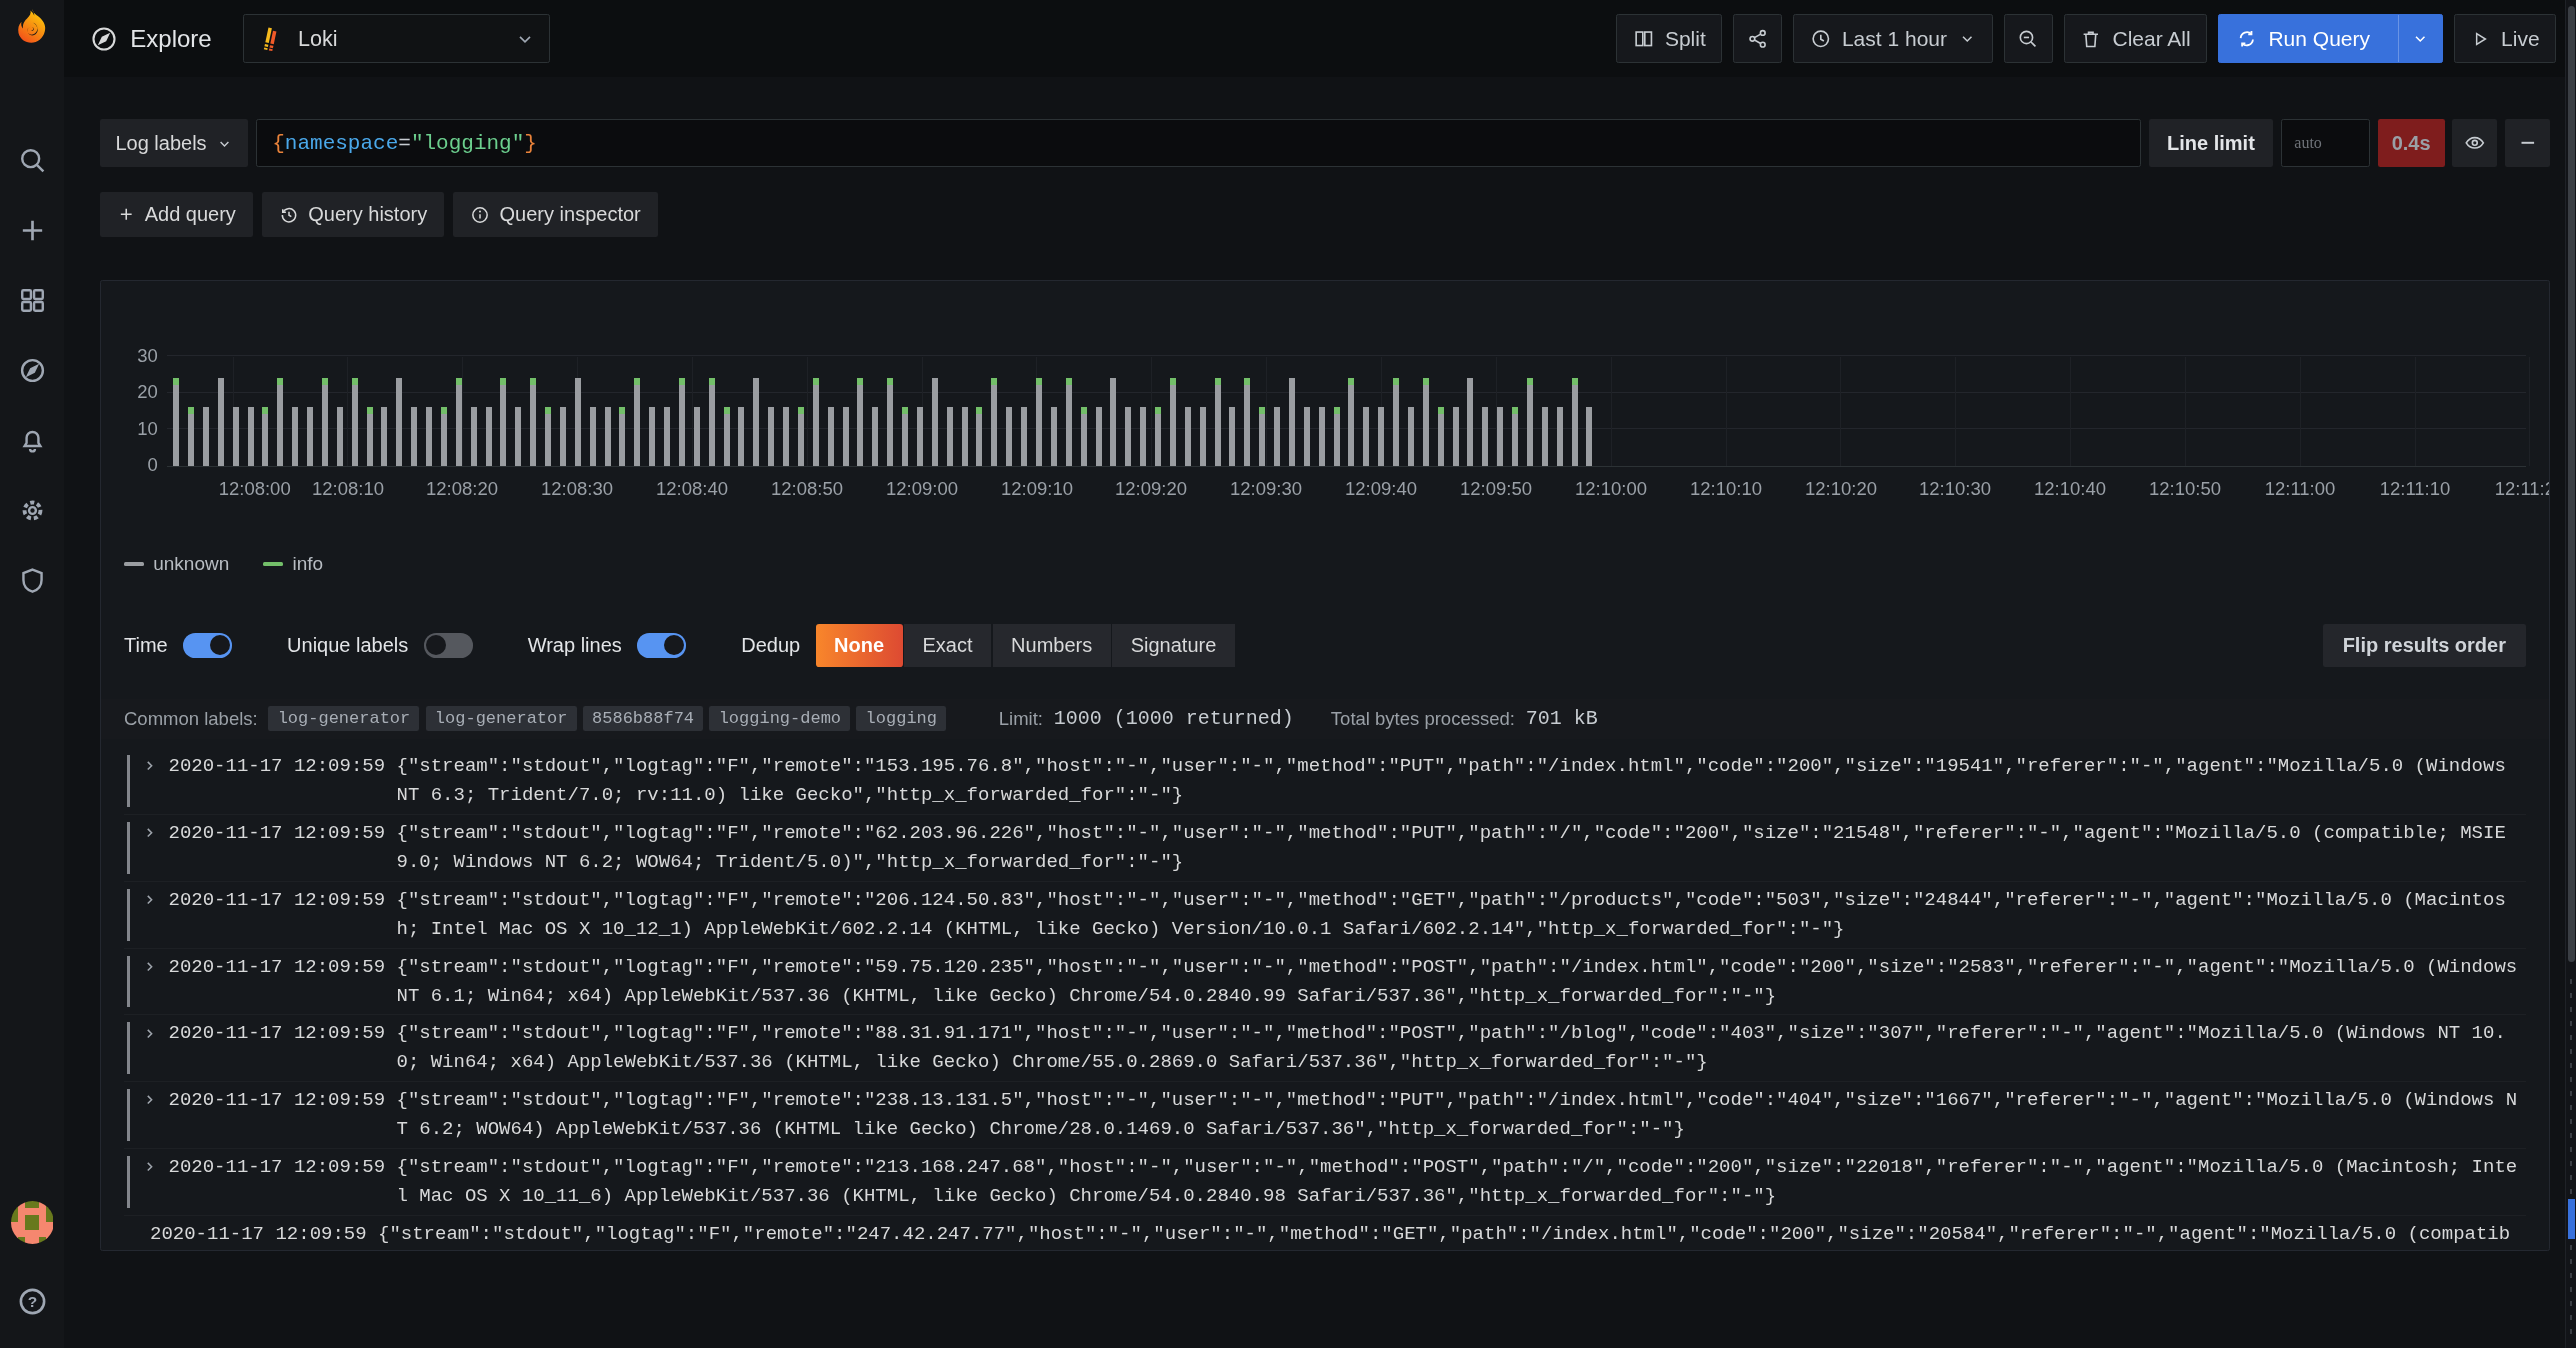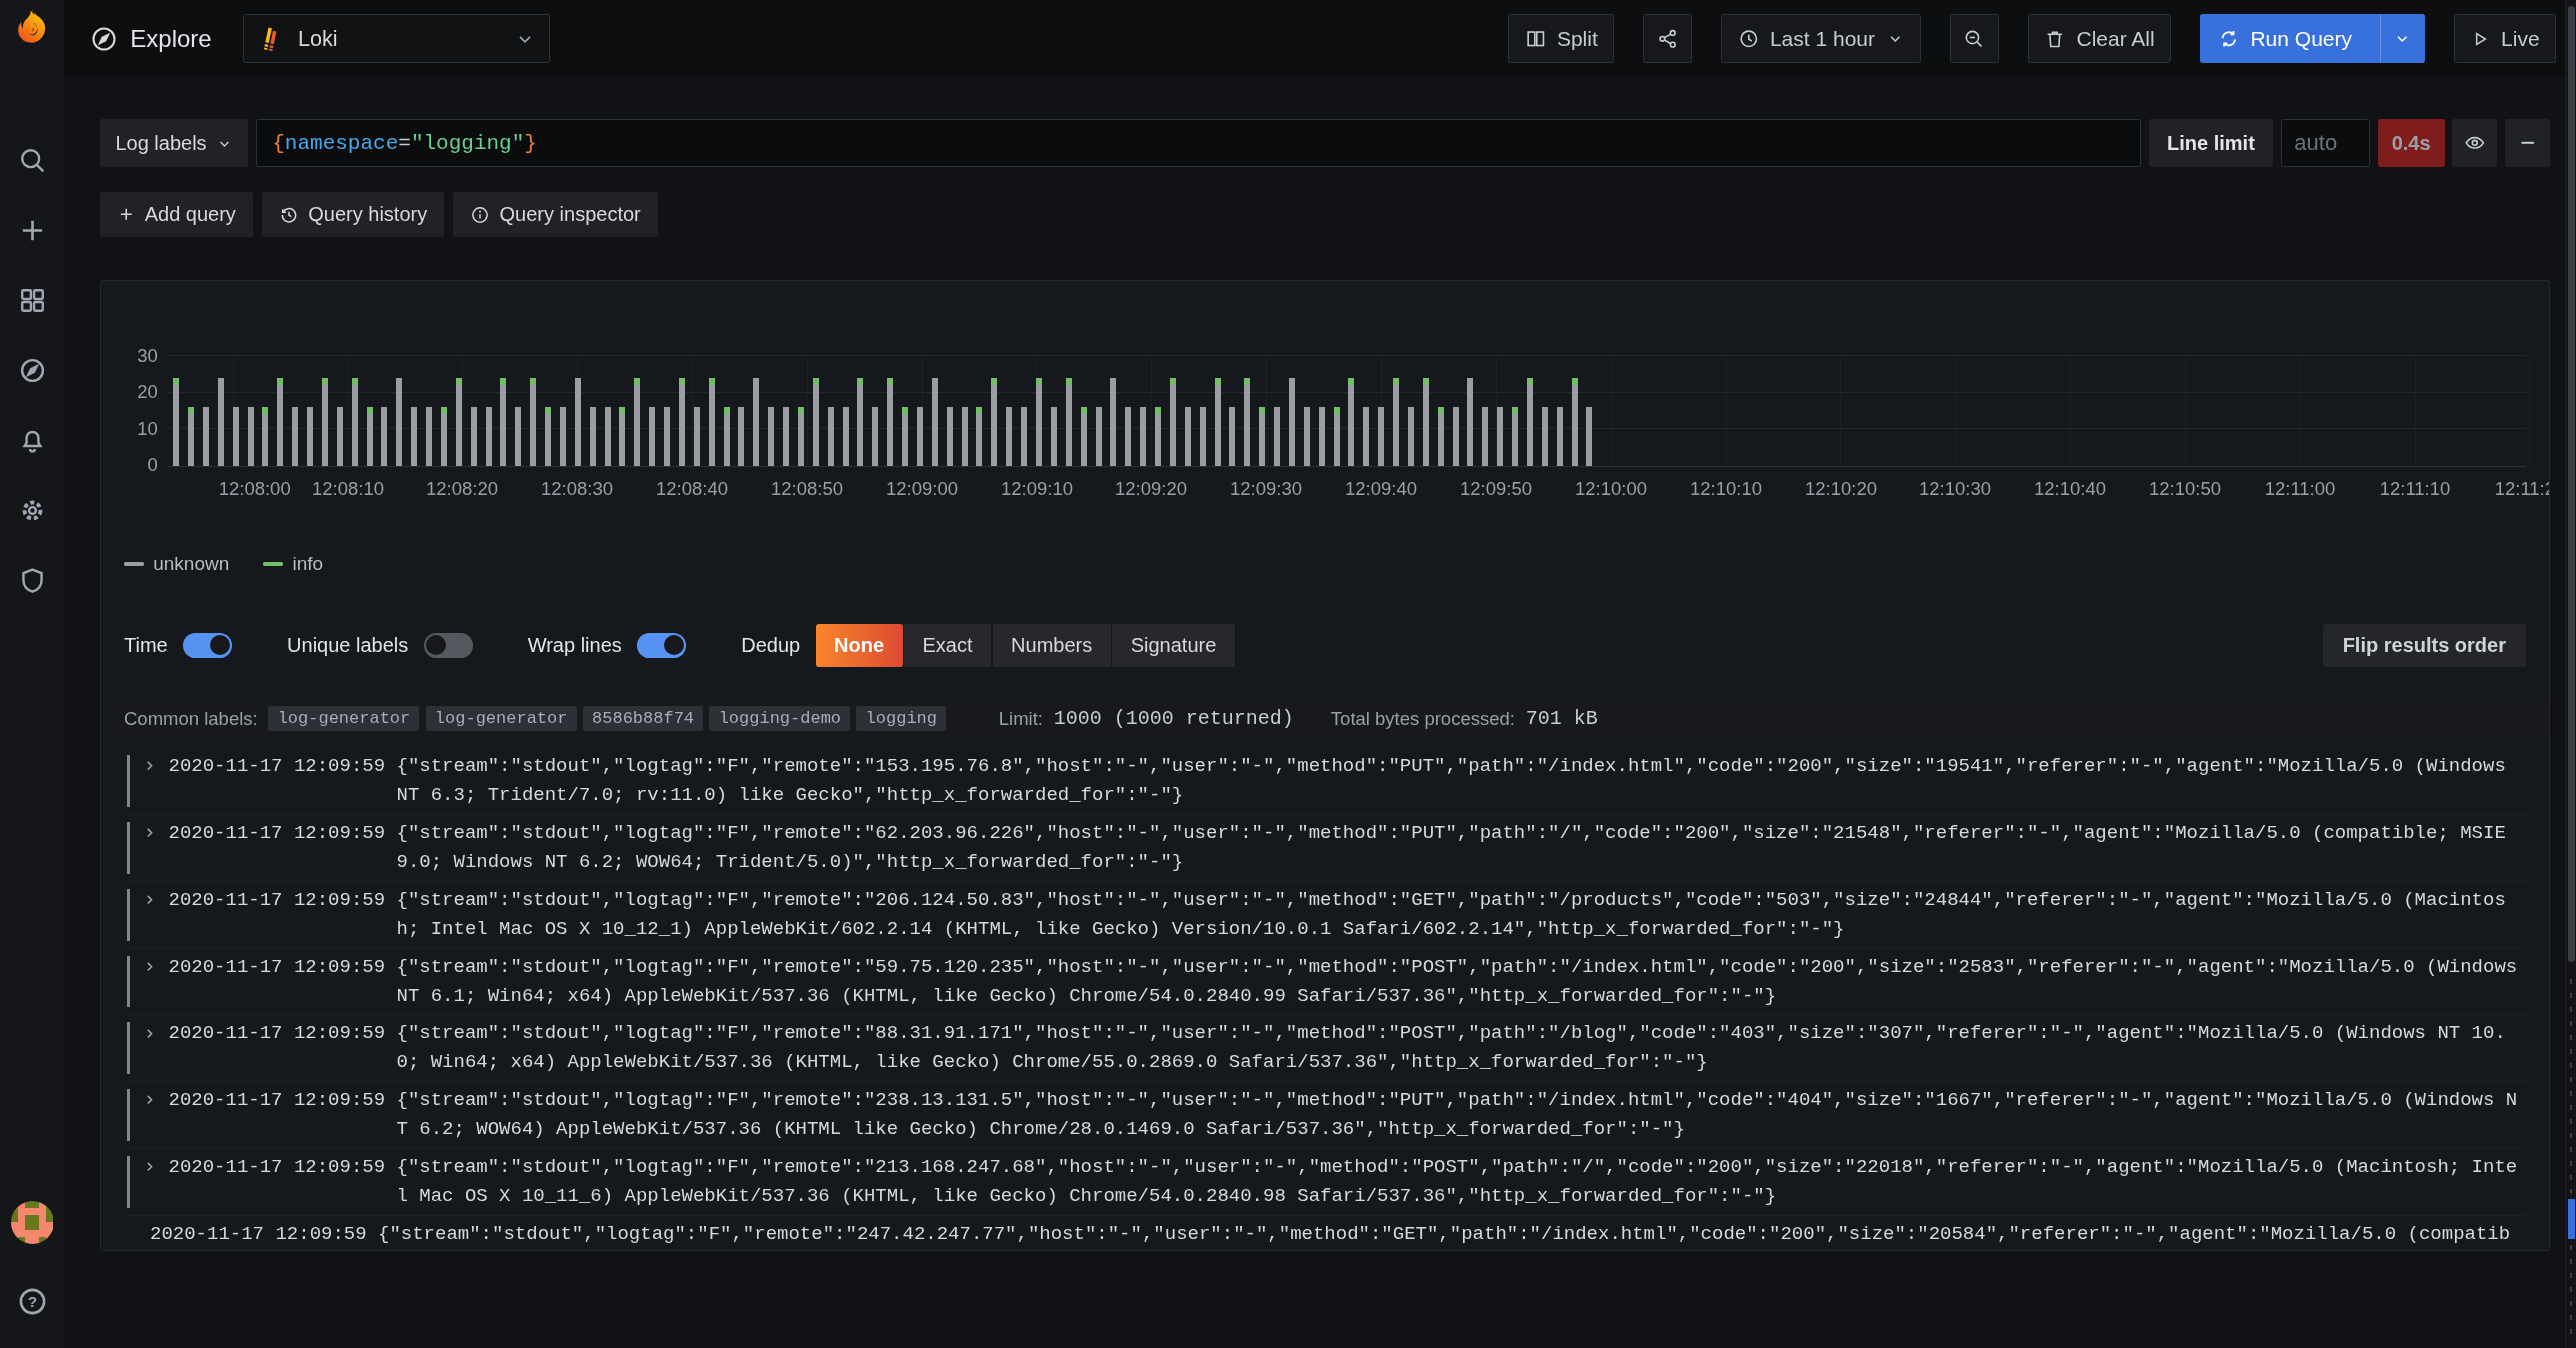--- a/index.html
+++ b/index.html
@@ -15,36 +15,36 @@
   .avatar { width:43px; height:43px; border-radius:50%; overflow:hidden; display:grid; grid-template-columns:repeat(6,1fr); grid-template-rows:repeat(6,1fr); }
   .avatar div.o{background:#68791d;} .avatar div.s{background:#f5876f;}
 
   
   .main { margin-left:64px; }
   .topnav { height:77px; background:#0c0e10; display:flex; align-items:center; padding:0 20px 0 26px; }
   .page-head { display:flex; align-items:center; gap:12.3px; margin-right:31px; }
   .page-title { font-size:24px; font-weight:500; color:#e3e5e8; }
   .ds-picker { width:307px; height:49px; background:#101214; border:0.8px solid #2c3235; border-radius:2.3px; display:flex; align-items:center; padding:0 14px; gap:12.3px; cursor:pointer; }
   .ds-name { font-size:21.6px; color:#d8d9da; flex:1; }
-  .nav-right { margin-left:auto; display:flex; align-items:center; gap:29px; }
+  .nav-right { margin-left:auto; display:flex; align-items:center; gap:11px; }
   .nav-btn { height:49px; display:inline-flex; align-items:center; gap:10.8px; padding:0 15.4px; background:#16181c; border:0.8px solid #2c3235; border-radius:2.3px; font-size:21px; color:#c7ccd1; cursor:pointer; white-space:nowrap; }
   .nav-btn.icon-only { width:49px; padding:0; justify-content:center; }
   .run-query { background:#3871dc; border-color:#3871dc; color:#fff; padding:0; overflow:hidden; }
   .run-query .rq-main { display:flex; align-items:center; gap:10.8px; padding:0 17px; height:100%; }
   .run-query .rq-caret { display:flex; align-items:center; padding:0 12.3px; height:100%; border-left:0.8px solid rgba(255,255,255,.25); }
 
   
   .content { padding:0 26px 0 36px; }
 
   .query-row { margin-top:42px; display:flex; align-items:stretch; gap:7.7px; }
   .log-labels-btn { height:48px; background:#202226; border-radius:2.3px; display:flex; align-items:center; gap:9.2px; padding:0 15.4px; font-size:20px; font-weight:500; color:#d8d9da; cursor:pointer; }
   .query-field { flex:1; height:48px; background:#0b0c0e; border:0.8px solid #2c3235; border-radius:2.3px; display:flex; align-items:center; padding:0 15.4px; font-family:"Liberation Mono","DejaVu Sans Mono",monospace; font-size:21px; cursor:text; }
   .tok-brace{color:#e8823a;} .tok-key{color:#4aa8ea;} .tok-op{color:#c7ccd1;} .tok-str{color:#6ccf8e;}
   .line-limit-label { height:48px; background:#202226; border-radius:2.3px; display:flex; align-items:center; padding:0 18.5px; font-size:20px; font-weight:600; color:#e3e5e8; }
-  .line-limit-input { width:89px; height:48px; background:#0b0c0e; border:0.8px solid #2c3235; border-radius:2.3px; color:#0f766e; font-size:22px; padding:0 12.3px; font-family:Liberation Sans, sans-serif; }
+  .line-limit-input { width:89px; height:48px; background:#0b0c0e; border:0.8px solid #2c3235; border-radius:2.3px; color:#0f766e; font-size:16px; padding:0 12.3px; font-family:Liberation Serif, serif; }
   .line-limit-input::placeholder { color:#6e7278; }
   .time-badge { height:48px; background:#7f1d1d; border-radius:2.3px; display:flex; align-items:center; padding:0 14px; font-size:20px; font-weight:600; color:#9aa0a7; }
   .sq-btn { width:45px; height:48px; background:#202226; border-radius:2.3px; display:flex; align-items:center; justify-content:center; cursor:pointer; }
 
   .query-actions { margin-top:25px; display:flex; gap:9.2px; }
   .action-btn { height:45px; background:#202226; border-radius:2.3px; display:flex; align-items:center; gap:9.2px; padding:0 17px; font-size:20px; font-weight:500; color:#d8d9da; cursor:pointer; }
 
   
   .logs-panel { margin-top:43px; background:#15181c; border:0.8px solid #242830; border-radius:2.3px; padding:21.6px 23px 0 23px; height:971px; overflow:hidden; }
   .panel-title { font-size:22.4px; font-weight:600; color:#e3e5e8; }

